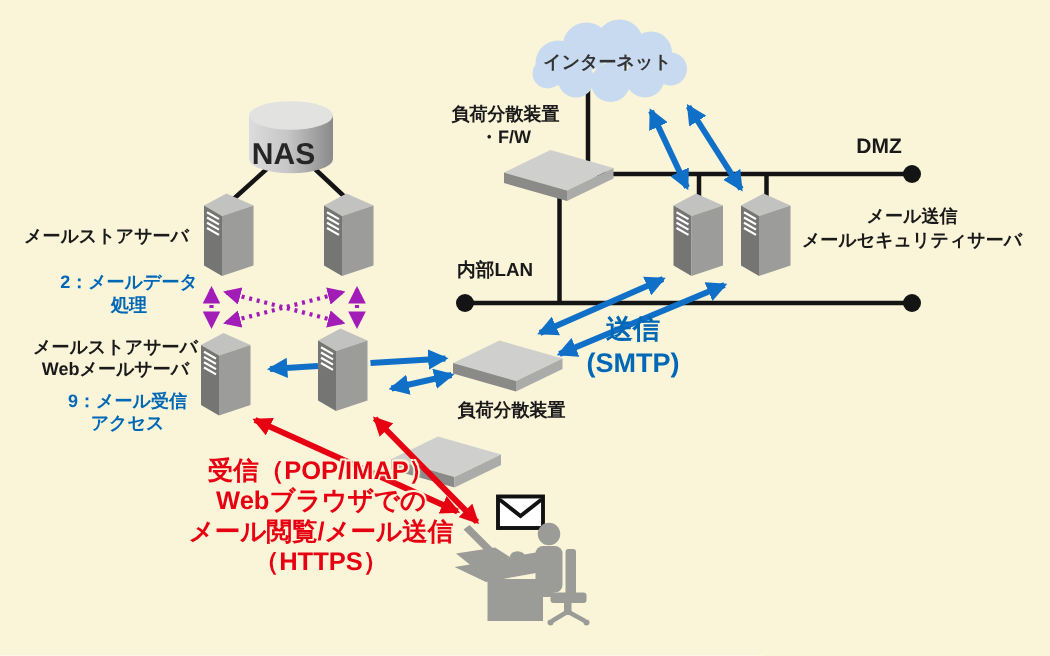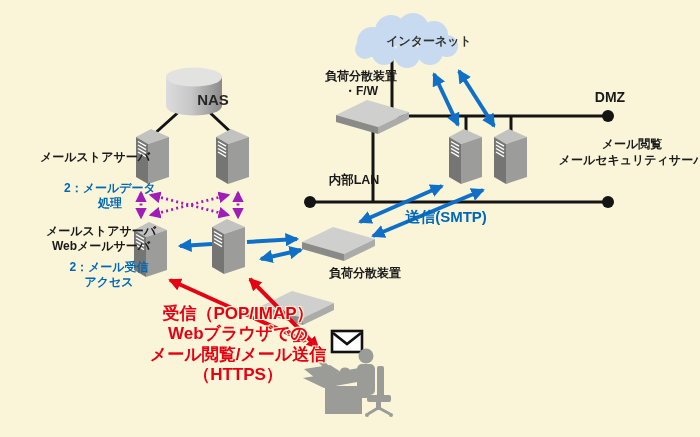--- a/index.html
+++ b/index.html
@@ -13,21 +13,20 @@
   #art{position:absolute;left:0;top:0;}
   .lbl{
     position:absolute;
     white-space:pre-line;
     line-height:1.25;
     text-align:center;
     color:#1A1A1A;
     font-size:12px;
     font-weight:700;
     letter-spacing:0;
-    padding-left:24px;
   }
   .lbl.blue{color:#0068B7;}
   .lbl.purple{
     color:#A21CB7;
     text-shadow:-1px -1px 0 #fff,1px -1px 0 #fff,-1px 1px 0 #fff,1px 1px 0 #fff,0 0 3px #fff;
     line-height:1.3;
   }
   .lbl.red{
     color:#E60012;
     font-size:17px;
@@ -153,34 +152,34 @@
       <rect x="349" y="389" width="20" height="9" rx="3"></rect>
       <rect x="377" y="366" width="7" height="32" rx="2"></rect>
       <rect x="367" y="395" width="24" height="7" rx="2"></rect>
       <rect x="376" y="402" width="5" height="8"></rect>
       <path d="M378,408 L368,414 M379,408 L390,414" stroke="#9B9B97" stroke-width="3" fill="none"></path>
       <circle cx="367" cy="415" r="2"></circle>
       <circle cx="391" cy="415" r="2"></circle>
     </g>
   </svg>
 
-  <div class="lbl" style="left:167px;top:91px;width:44px;font-size:15px;font-weight:600;color:#262626;">NAS</div>
+  <div class="lbl" style="left:167px;top:91px;width:44px;font-size:20px;font-weight:600;color:#262626;">NAS</div>
   <div class="lbl" style="left:357px;top:34px;width:96px;font-weight:600;color:#333333;">インターネット</div>
   <div class="lbl" style="left:284px;top:69px;width:106px;">負荷分散装置
 ・F/W</div>
   <div class="lbl" style="left:557px;top:89px;width:58px;font-size:14px;">DMZ</div>
   <div class="lbl" style="left:10px;top:150px;width:122px;">メールストアサーバ</div>
-  <div class="lbl" style="left:531px;top:137px;width:154px;line-height:1.3;">メール閲覧
+  <div class="lbl" style="left:531px;top:137px;width:154px;line-height:1.3;">メール送信
 メールセキュリティサーバ</div>
   <div class="lbl left" style="left:295px;top:173px;width:70px;font-size:12.5px;">内部LAN</div>
   <div class="lbl blue" style="left:30px;top:181px;width:112px;">2：メールデータ
 処理</div>
-  <div class="lbl blue left" style="left:376px;top:208px;width:92px;font-size:15px;">送信(SMTP)</div>
+  <div class="lbl blue left" style="left:376px;top:208px;width:92px;font-size:18px;">送信(SMTP)</div>
   <div class="lbl" style="left:10px;top:224px;width:134px;">メールストアサーバ
 Webメールサーバ</div>
-  <div class="lbl blue" style="left:28px;top:260px;width:114px;">2：メール受信
+  <div class="lbl blue" style="left:28px;top:260px;width:114px;">9：メール受信
 アクセス</div>
   <div class="lbl" style="left:297px;top:266px;width:88px;">負荷分散装置</div>
   <div class="lbl red" style="left:88px;top:304px;width:252px;">受信（POP/IMAP）
 Webブラウザでの
 メール閲覧/メール送信（HTTPS）</div>
 
 </div>
 
 </body></html>

